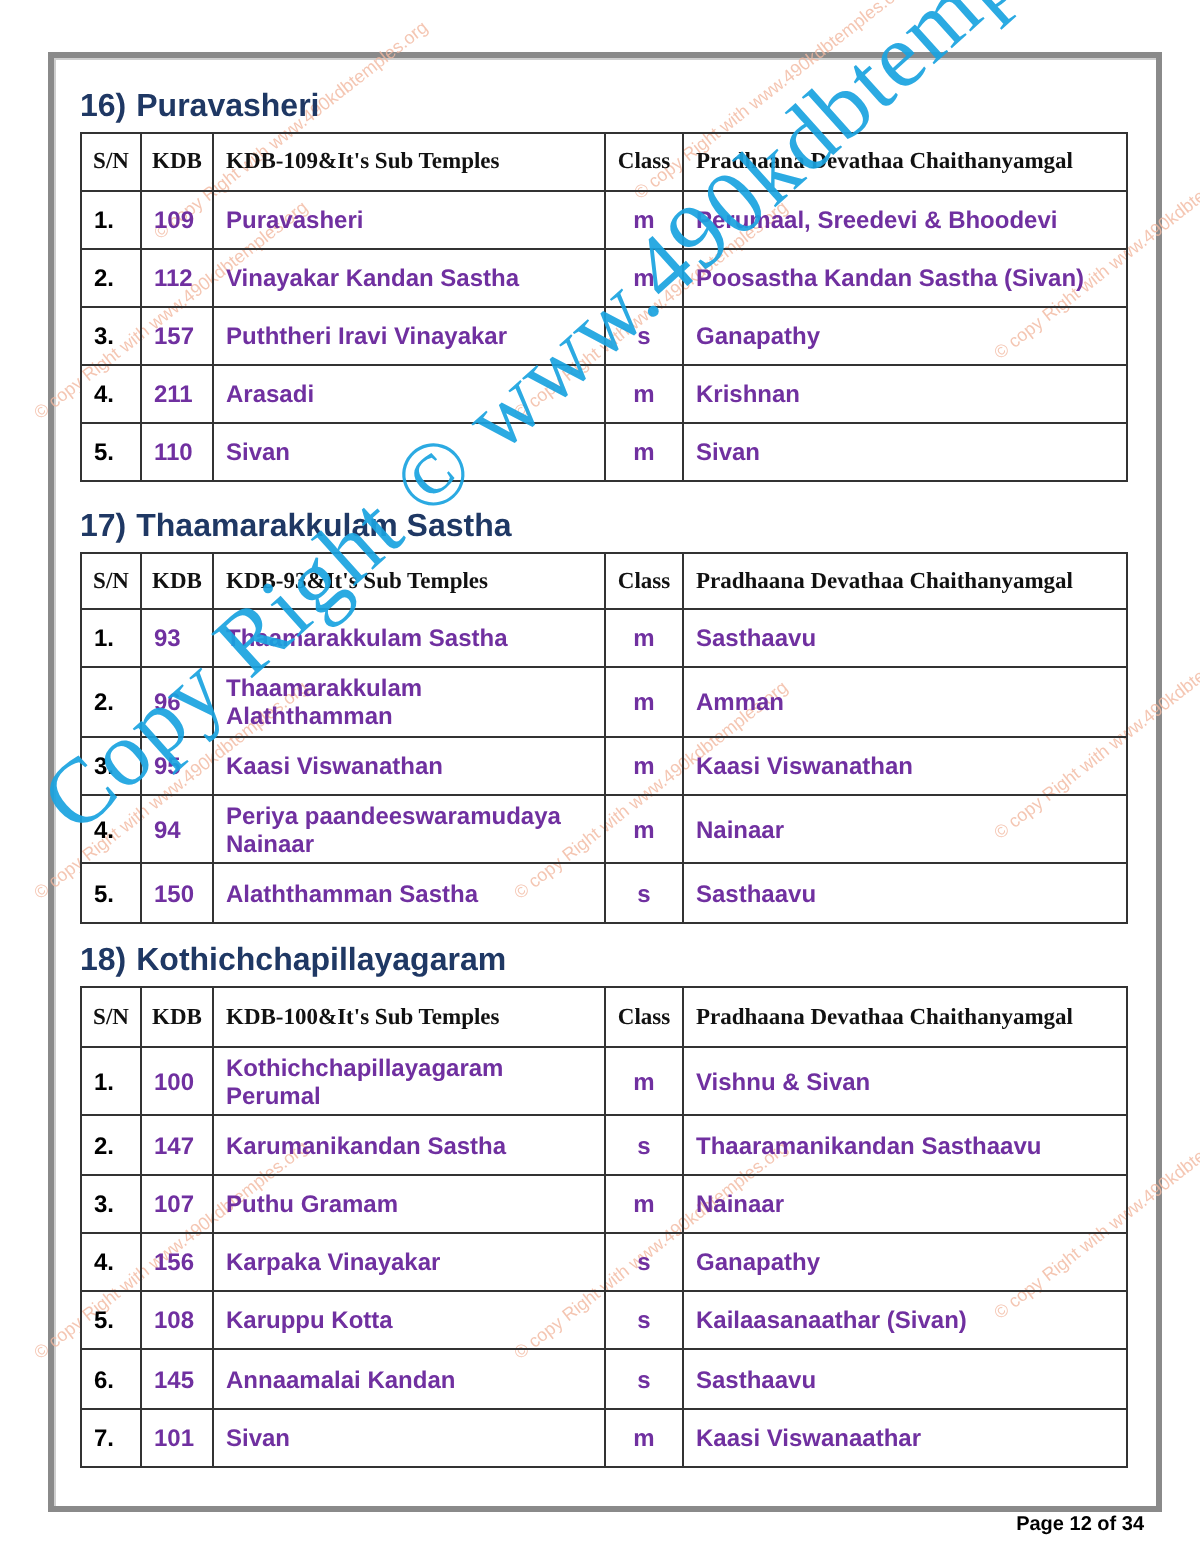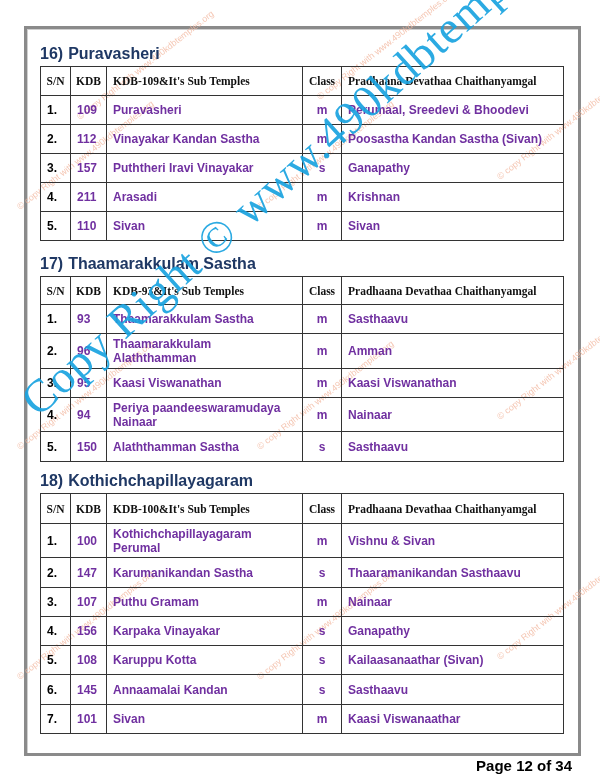--- a/index.html
+++ b/index.html
@@ -33,21 +33,21 @@
   table.t th.c-sn, table.t th.c-kdb, table.t th.c-class { text-align: center; padding: 0 2px; }
   td.c-sn { font-weight: bold; color: #000; }
   td.c-kdb, td.c-name, td.c-class, td.c-dev { color: #7030a0; font-weight: bold; }
   td.c-class { text-align: center; }
   col.w-sn { width: 30px; }
   col.w-kdb { width: 36px; }
   col.w-name { width: 196px; }
   col.w-class { width: 39px; }
   col.w-dev { width: 222px; }
   .footer {
-    position: absolute; right: 28px; top: 757px; font-size: 15px; font-weight: bold; color: #000;
+    position: absolute; right: 28px; top: 757px; font-size: 10px; font-weight: bold; color: #000;
     font-family: "Liberation Sans", sans-serif;
   }
   .wm-big {
     position: absolute; left: 28px; top: 380px; transform-origin: left center;
     transform: rotate(-42deg); color: #1aa3e0; font-family: "Liberation Serif", serif;
     font-size: 46px; white-space: nowrap; opacity: 0.92; pointer-events: none; letter-spacing: 1px;
   }
   .wm-small {
     position: absolute; color: #f2b8a0; font-size: 9px; white-space: nowrap; transform: rotate(-38deg);
     pointer-events: none; opacity: 0.8;

